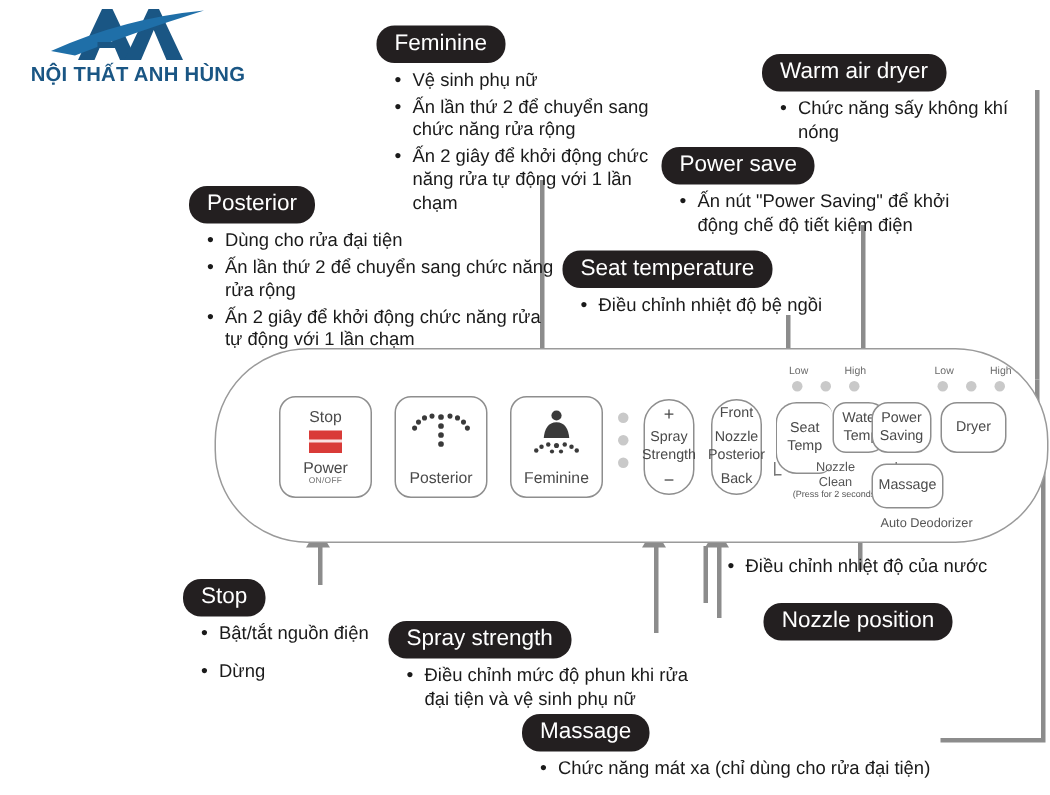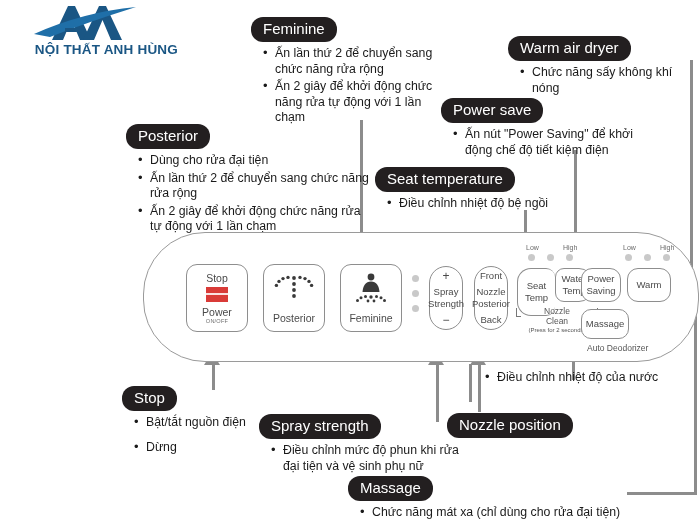--- a/index.html
+++ b/index.html
@@ -11,21 +11,21 @@
     color:#1a1a1a;
     overflow:hidden;
   }
   .abs { position:absolute; }
 
   
   #logo { left:6px; top:4px; width:170px; height:58px; }
   #logo .mark { position:absolute; left:22px; top:0px; width:120px; height:38px; }
   #logo .brand {
     position:absolute; left:0; top:38px; width:172px;
-    text-align:right; font-size:13.5px; font-weight:bold;
+    text-align:center; font-size:13.5px; font-weight:bold;
     color:#1a5684; letter-spacing:.2px; white-space:nowrap;
   }
 
   
   .pill {
     background:#231f20; color:#ffffff;
     border-radius:12px; padding:3px 12px 4px 12px;
     font-size:15px; line-height:18px; white-space:nowrap;
     display:inline-block;
   }
@@ -130,20 +130,21 @@
 <div class="vline abs" style="left:469px; top:364px; height:38px;"></div>
 
 <div class="hline abs" style="left:627px; top:492px; width:70px;"></div>
 <div class="vline abs" style="left:694px; top:310px; height:182px;"></div>
 <div class="hline abs" style="left:625px; top:309px; width:69px;"></div>
 <div class="arrow-left abs" style="left:614px; top:302px;"></div>
 
 <div class="callout" style="left:251px; top:17px; width:200px;">
   <div class="pill">Feminine</div>
   <ul>
+    <li>Vệ sinh phụ nữ</li>
     <li>Ấn lần thứ 2 để chuyển sang chức năng rửa rộng</li>
     <li>Ấn 2 giây để khởi động chức năng rửa tự động với 1 lần chạm</li>
   </ul>
 </div>
 
 <div class="callout" style="left:508px; top:36px; width:192px;">
   <div class="pill">Warm air dryer</div>
   <ul>
     <li>Chức năng sấy không khí nóng</li>
   </ul>
@@ -180,21 +181,21 @@
   </ul>
 </div>
 
 <div class="callout" style="left:259px; top:414px; width:205px;">
   <div class="pill">Spray strength</div>
   <ul>
     <li>Điều chỉnh mức độ phun khi rửa đại tiện và vệ sinh phụ nữ</li>
   </ul>
 </div>
 
-<div class="callout" style="left:447px; top:413px; width:250px;">
+<div class="callout" style="left:447px; top:402px; width:250px;text-align:center;">
   <div class="pill">Nozzle position</div>
 </div>
 
 <div class="callout" style="left:473px; top:366px; width:222px;">
   <ul>
     <li>Điều chỉnh nhiệt độ của nước</li>
   </ul>
 </div>
 
 <div class="callout" style="left:348px; top:476px; width:300px;">
@@ -302,21 +303,21 @@
   <div class="led" style="left:481px; top:21px;"></div>
   <div class="led" style="left:500px; top:21px;"></div>
   <div class="led" style="left:519px; top:21px;"></div>
 
   <div class="btn rnd-btn" style="left:437px; top:35px; width:40px; height:34px; border-radius:11px;">
     <div class="btn-lbl small">Power</div>
     <div class="btn-lbl small">Saving</div>
   </div>
 
   <div class="btn rnd-btn" style="left:483px; top:35px; width:44px; height:34px; border-radius:11px;">
-    <div class="btn-lbl small">Warm</div>
+    <div class="btn-lbl small">Dryer</div>
   </div>
 
   <div class="btn rnd-btn" style="left:437px; top:76px; width:48px; height:30px; border-radius:10px;">
     <div class="btn-lbl small">Massage</div>
   </div>
 
   <div class="deo" style="left:443px; top:110px;">Auto Deodorizer</div>
 </div>
 
 </body></html>

